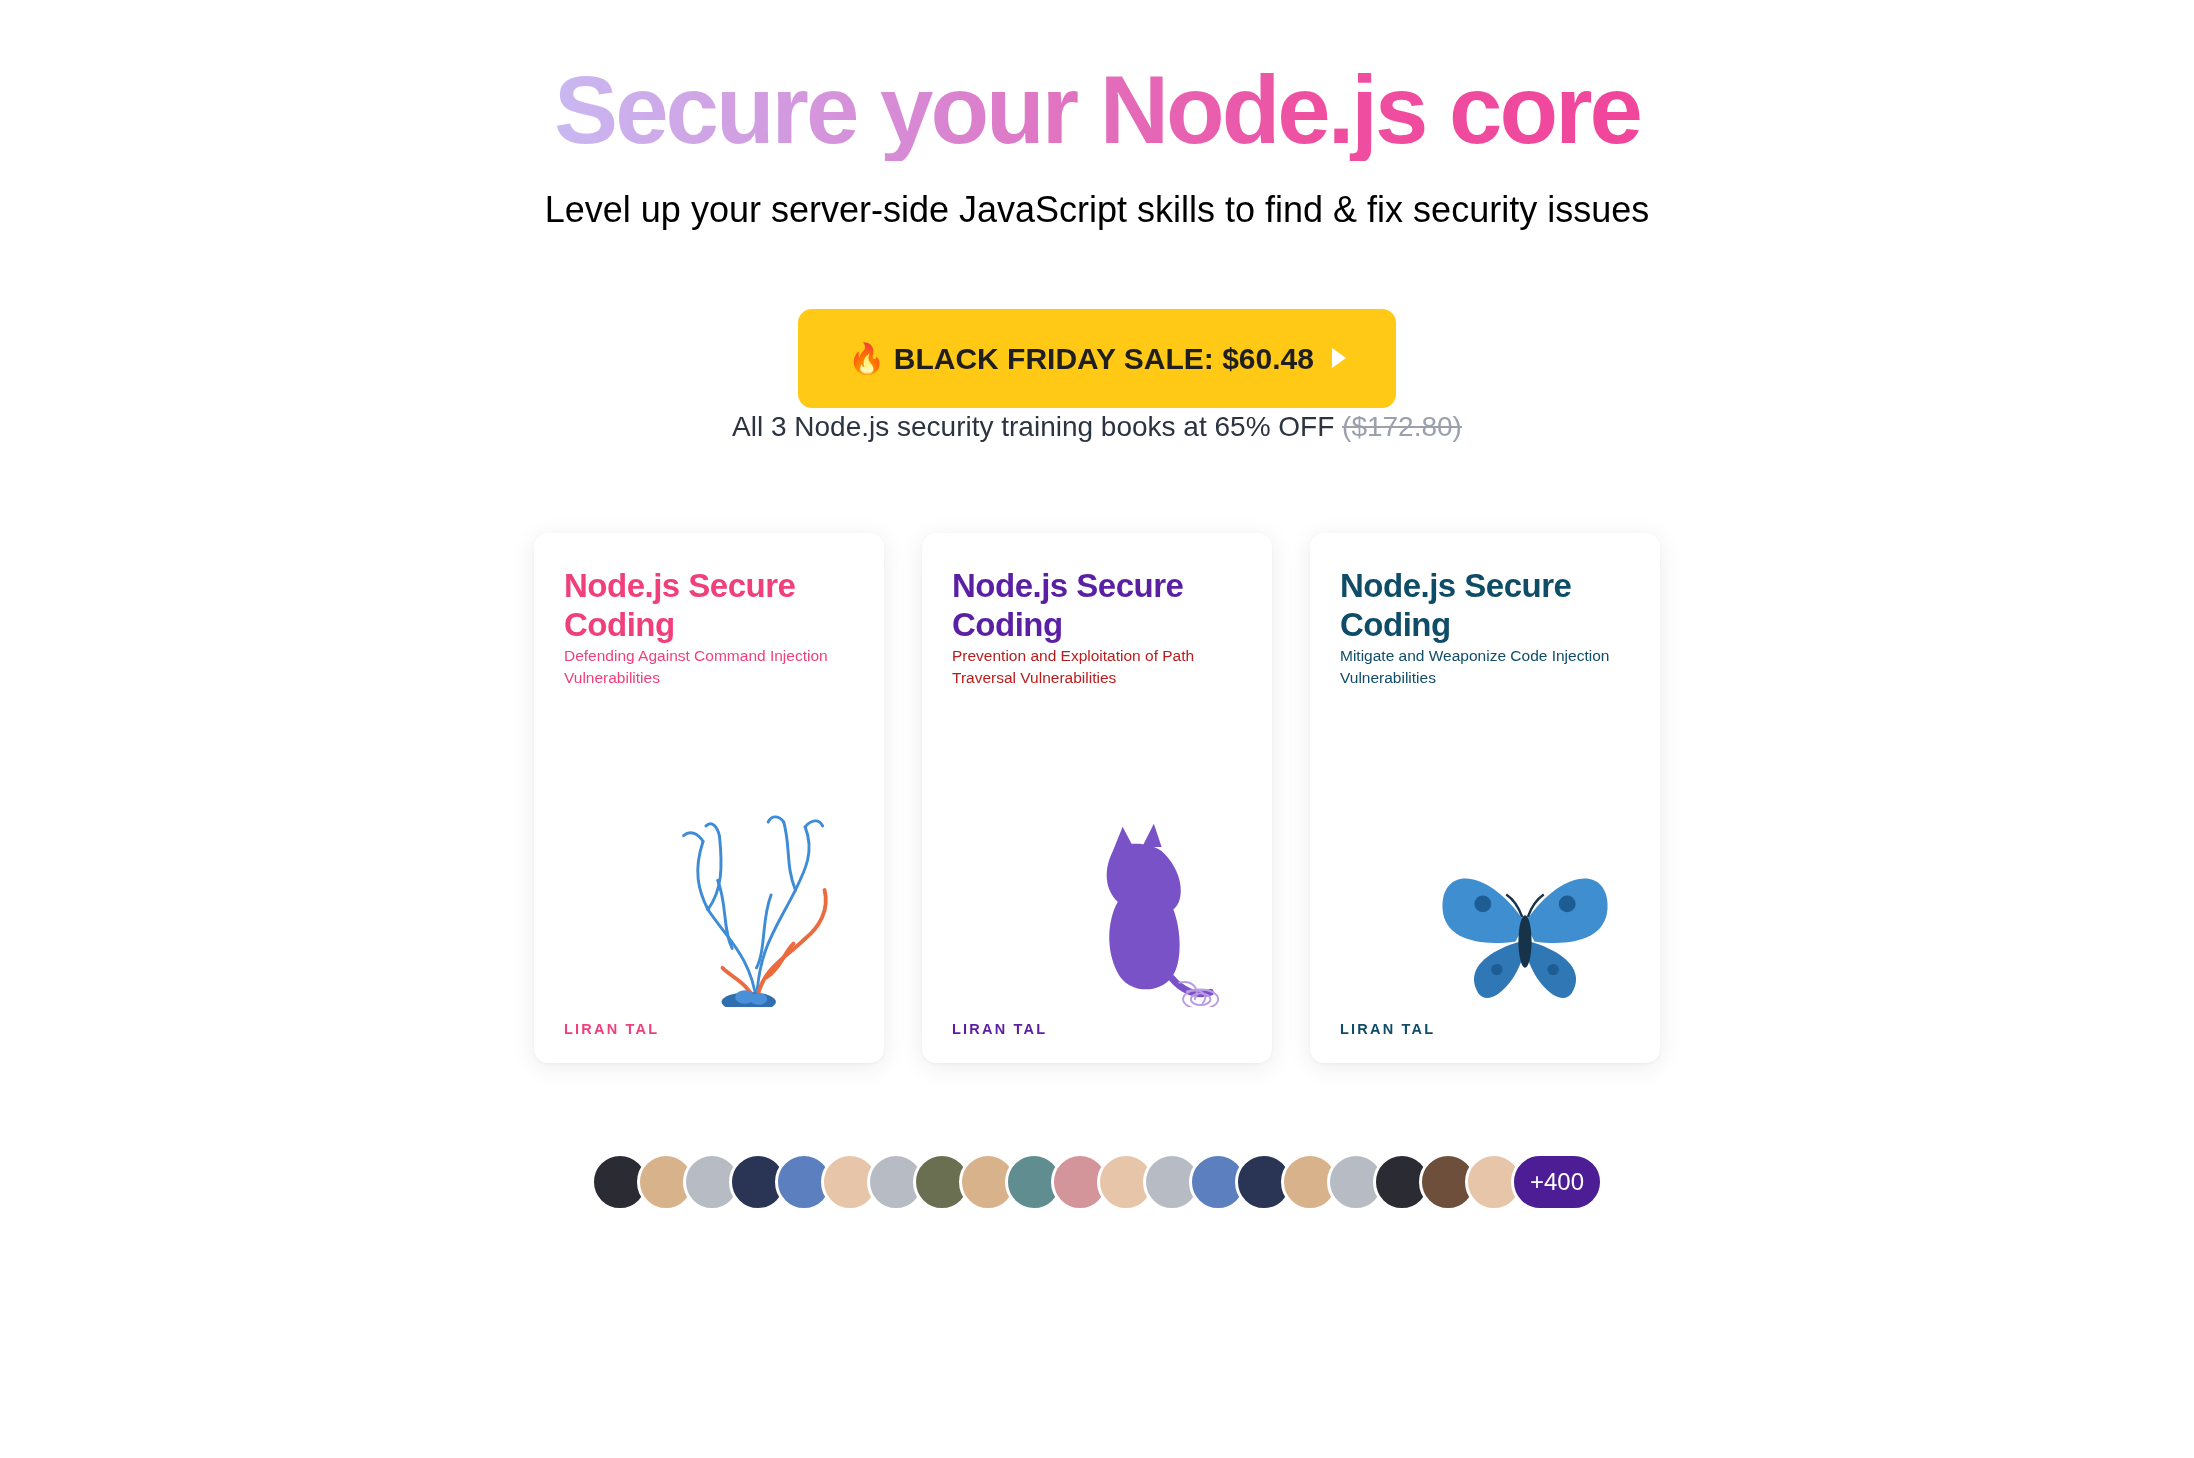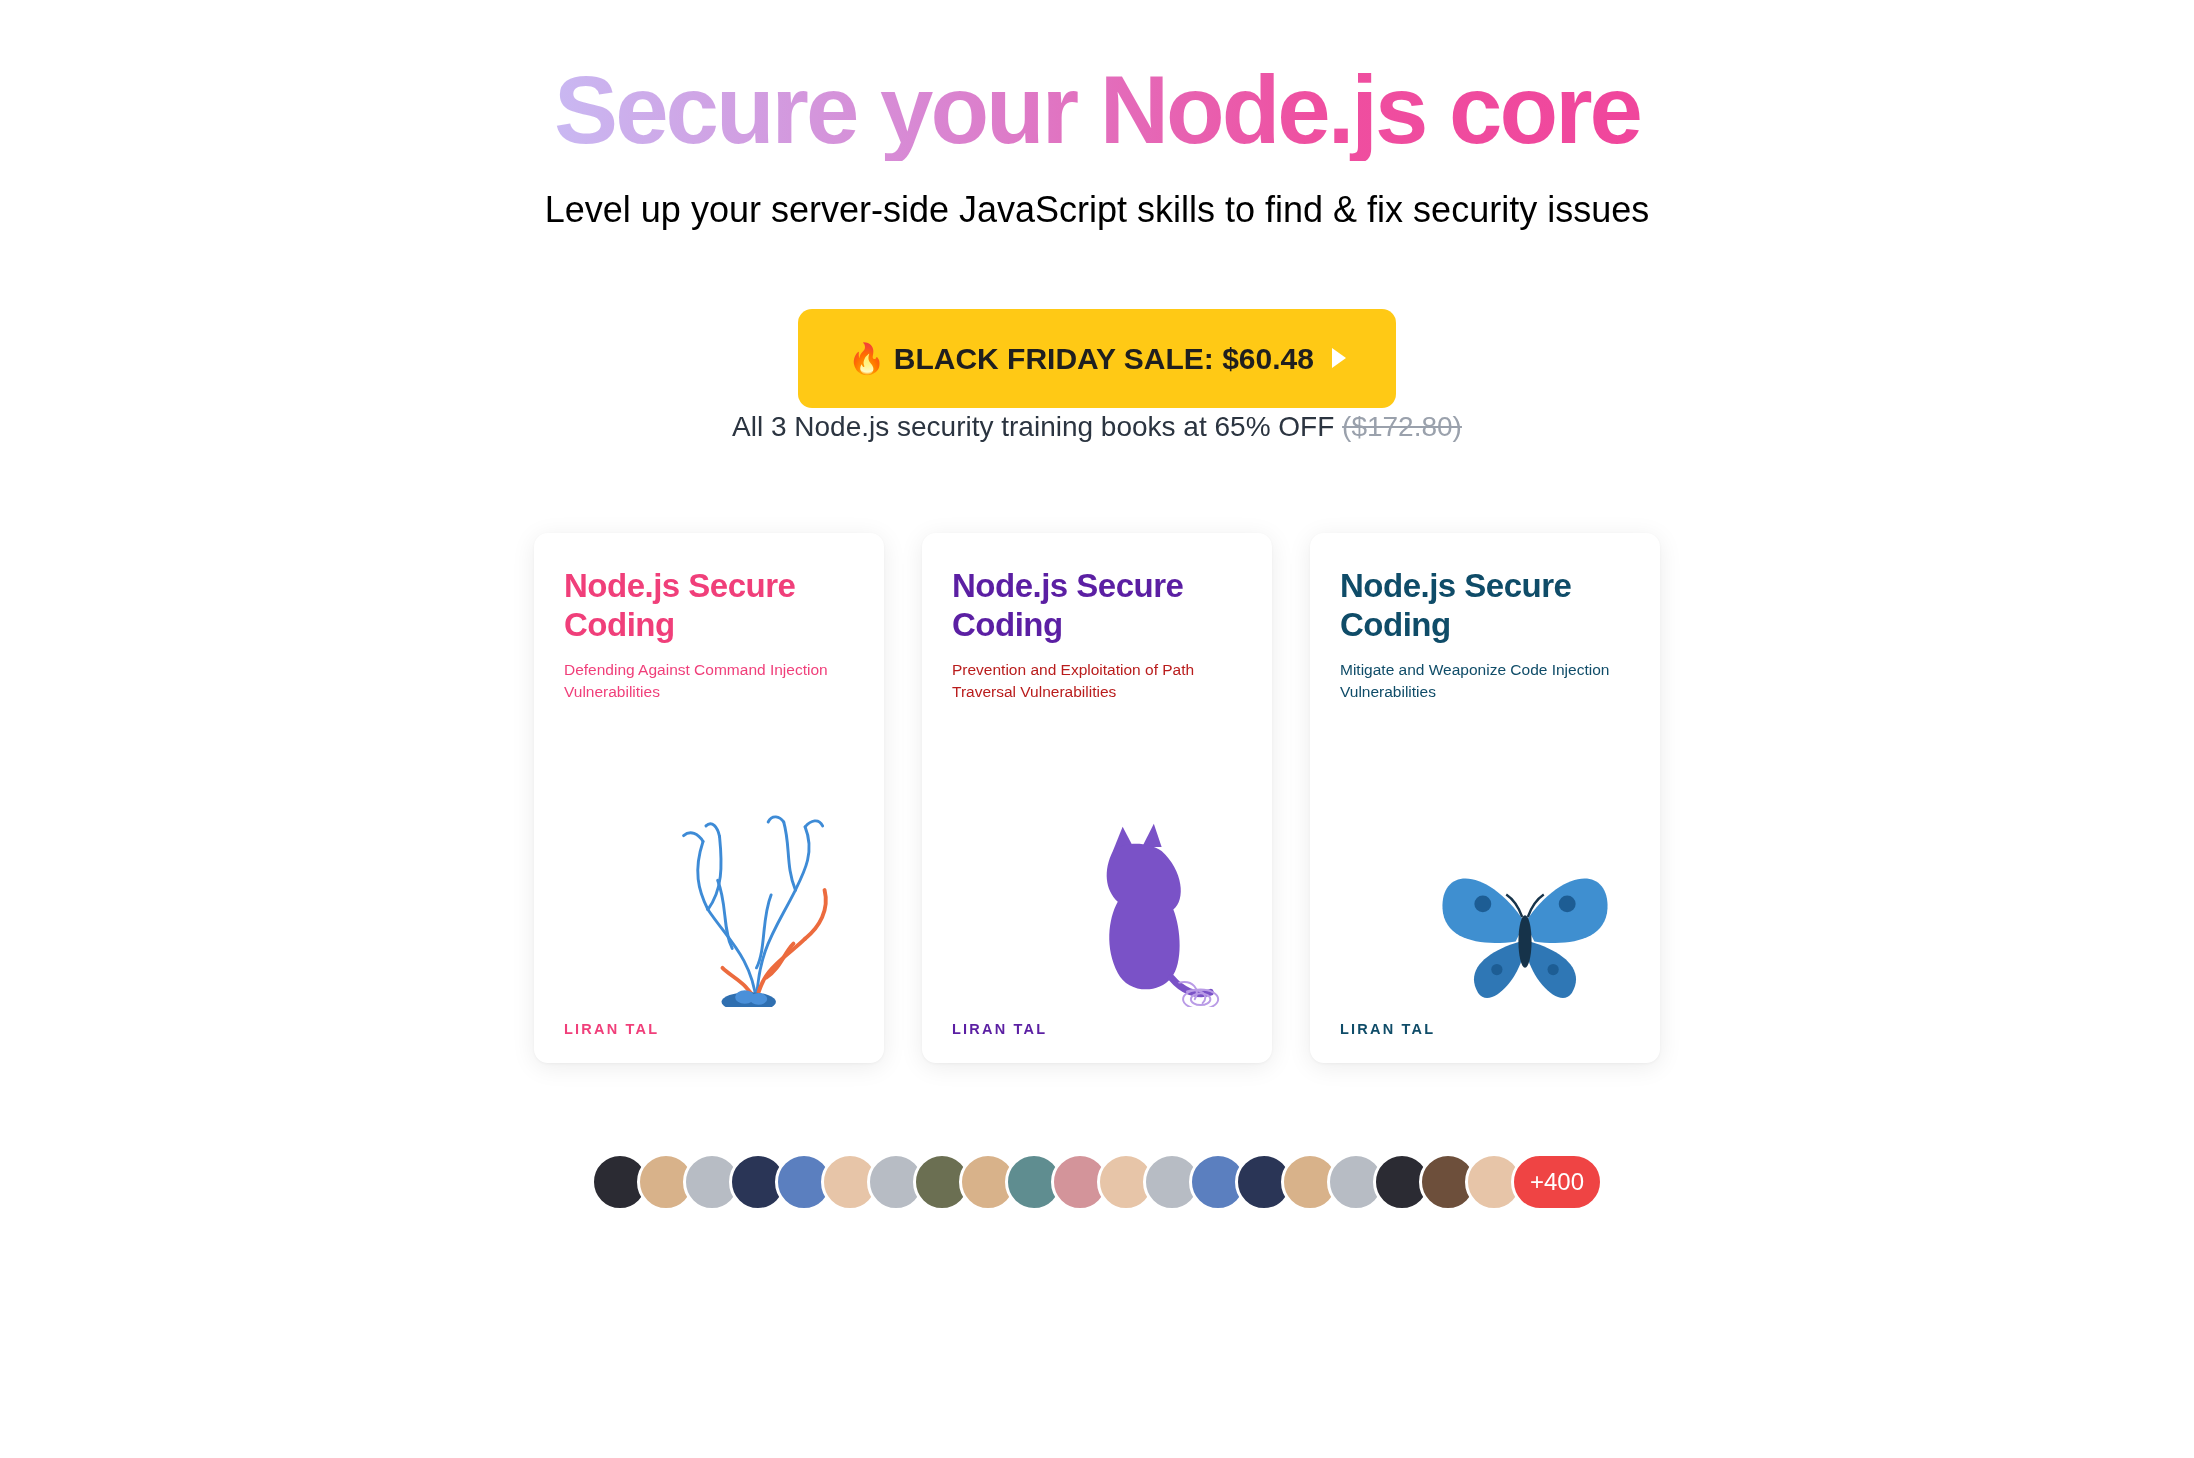--- a/index.html
+++ b/index.html
@@ -84,21 +84,20 @@
     flex-direction: column;
     position: relative;
   }
   .book-title {
     font-size: 33px;
     font-weight: 800;
     line-height: 1.18;
     letter-spacing: -0.5px;
   }
   .book-sub {
-    margin-top: 14px;
     font-size: 15.5px;
     line-height: 1.45;
   }
   .book-art {
     flex: 1;
     display: flex;
     align-items: flex-end;
     justify-content: flex-end;
     padding-right: 10px;
     padding-bottom: 0;
@@ -147,21 +146,21 @@
   .avatar.grey  { background: #b7bcc4; }
   .avatar.peach { background: #e7c5a8; }
   .avatar.olive { background: #6b6f52; }
   .avatar.teal  { background: #5f8d90; }
   .avatar.rose  { background: #d3949a; }
   .avatar.brown { background: #6d4f3b; }
   .more-badge {
     min-width: 90px;
     height: 58px;
     border-radius: 30px;
-    background: #ef4444;
+    background: #4c1d95;
     color: #fff;
     font-size: 24px;
     font-weight: 500;
     display: flex;
     align-items: center;
     justify-content: center;
     margin-left: -12px;
     padding: 0 16px;
     border: 3px solid #fff;
   }

